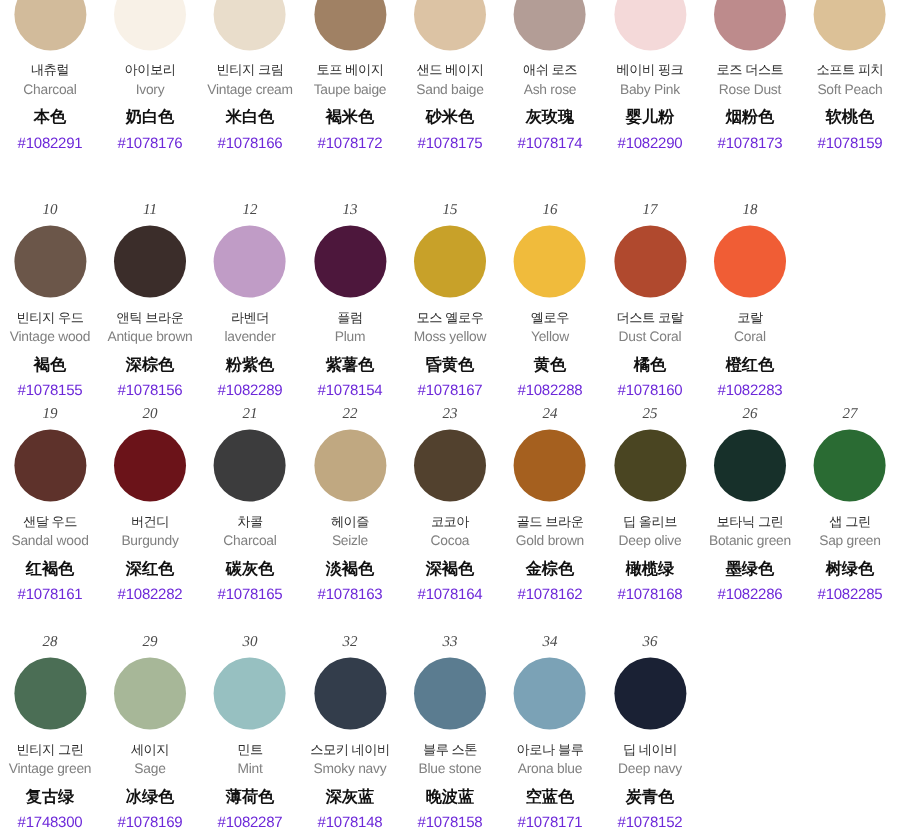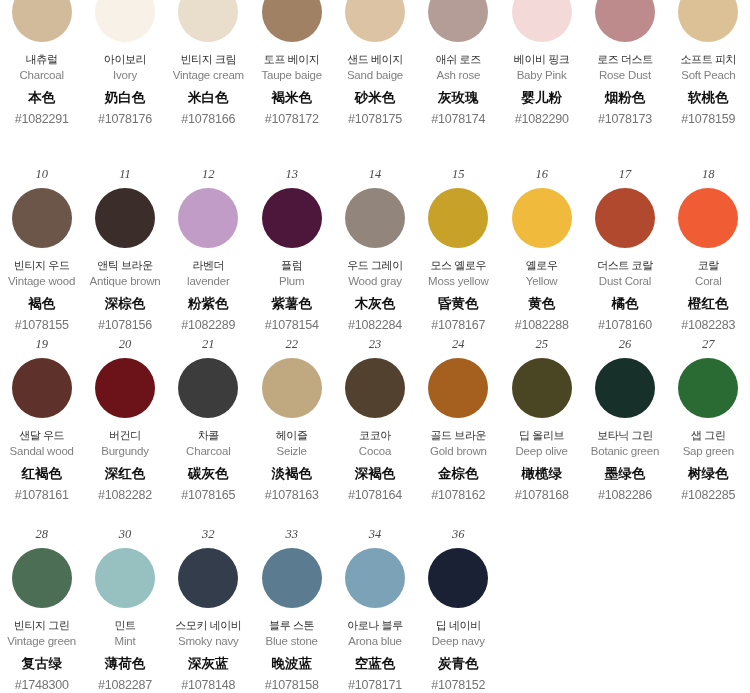--- a/index.html
+++ b/index.html
@@ -89,21 +89,21 @@
     font-weight: bold;
     color: #111111;
     line-height: 1.2;
     margin-top: 8px;
     letter-spacing: 0px;
     white-space: nowrap;
   }
   .code {
     font-size: 12.5px;
     font-weight: normal;
-    color: #737373;
+    color: #6d28d9;
     line-height: 1.2;
     margin-top: 5px;
     letter-spacing: -0.2px;
     white-space: nowrap;
   }
 </style>
 </head>
 <body>
 
 <div id="sheet">
@@ -208,28 +208,20 @@
   </div>
       <div class="swatch">
     <div class="num">13</div>
     <div class="chip" style="background: rgb(77, 23, 60);"></div>
     <div class="name-ko">플럼</div>
     <div class="name-en">Plum</div>
     <div class="name-zh">紫薯色</div>
     <div class="code">#1078154</div>
   </div>
       <div class="swatch">
-    <div class="num">14</div>
-    <div class="chip" style="background: rgb(146, 134, 124);"></div>
-    <div class="name-ko">우드 그레이</div>
-    <div class="name-en">Wood gray</div>
-    <div class="name-zh">木灰色</div>
-    <div class="code">#1082284</div>
-  </div>
-      <div class="swatch">
     <div class="num">15</div>
     <div class="chip" style="background: rgb(200, 161, 41);"></div>
     <div class="name-ko">모스 옐로우</div>
     <div class="name-en">Moss yellow</div>
     <div class="name-zh">昏黄色</div>
     <div class="code">#1078167</div>
   </div>
       <div class="swatch">
     <div class="num">16</div>
     <div class="chip" style="background: rgb(240, 187, 60);"></div>
@@ -332,20 +324,28 @@
   <div class="row row-4">
       <div class="swatch">
     <div class="num">28</div>
     <div class="chip" style="background: rgb(75, 110, 85);"></div>
     <div class="name-ko">빈티지 그린</div>
     <div class="name-en">Vintage green</div>
     <div class="name-zh">复古绿</div>
     <div class="code">#1748300</div>
   </div>
       <div class="swatch">
+    <div class="num">29</div>
+    <div class="chip" style="background: rgb(167, 183, 152);"></div>
+    <div class="name-ko">세이지</div>
+    <div class="name-en">Sage</div>
+    <div class="name-zh">冰绿色</div>
+    <div class="code">#1078169</div>
+  </div>
+      <div class="swatch">
     <div class="num">30</div>
     <div class="chip" style="background: rgb(151, 192, 193);"></div>
     <div class="name-ko">민트</div>
     <div class="name-en">Mint</div>
     <div class="name-zh">薄荷色</div>
     <div class="code">#1082287</div>
   </div>
       <div class="swatch">
     <div class="num">32</div>
     <div class="chip" style="background: rgb(51, 61, 75);"></div>

